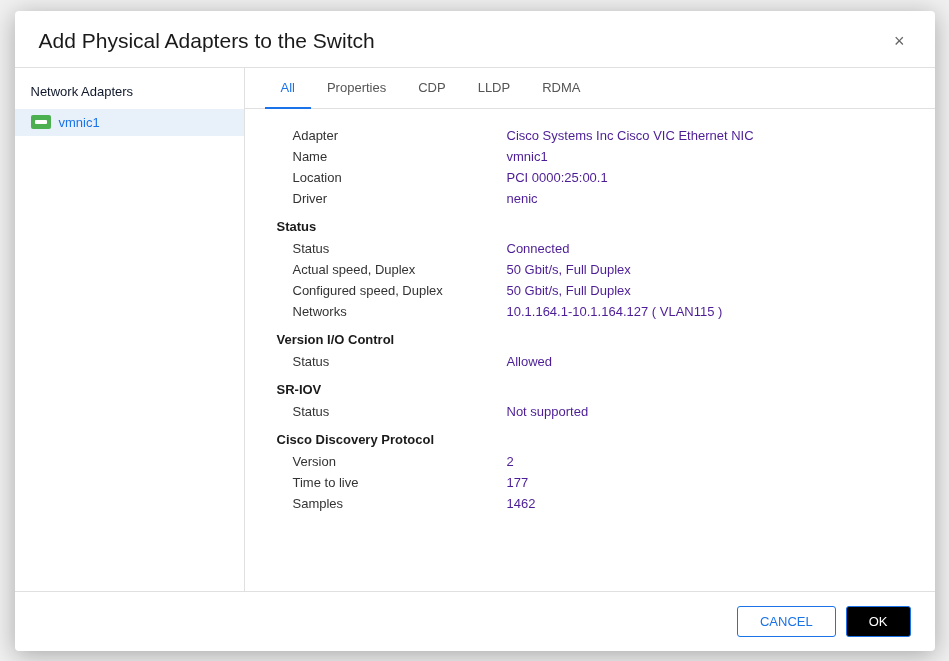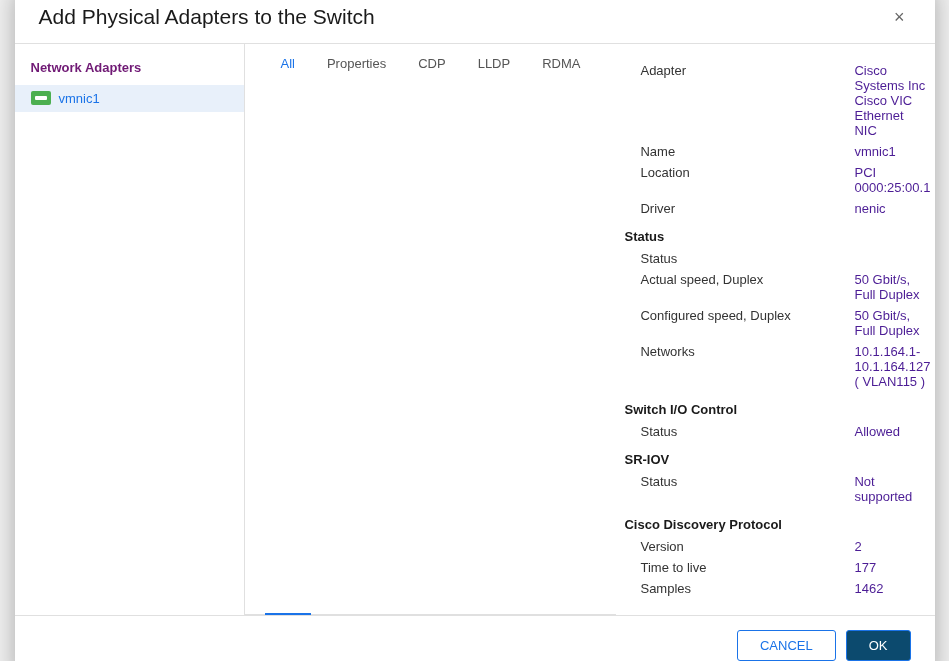--- a/index.html
+++ b/index.html
@@ -51,22 +51,22 @@
       overflow: hidden;
     }
     .sidebar {
       width: 230px;
       border-right: 1px solid #e0e0e0;
       padding: 16px 0;
       flex-shrink: 0;
     }
     .sidebar-title {
       font-size: 13px;
-      font-weight: 700;
-      color: #701a75;
+      font-weight: 400;
+      color: #0f172a;
       padding: 0 16px 10px 16px;
     }
     .sidebar-item {
       display: flex;
       align-items: center;
       padding: 6px 16px;
       cursor: pointer;
       background: #e8f0fa;
     }
     .nic-icon {
@@ -89,21 +89,21 @@
       background: #fff;
       border-radius: 1px;
     }
     .sidebar-item-label {
       font-size: 13px;
       color: #1a73e8;
     }
     .main-content {
       flex: 1;
       display: flex;
-      flex-direction: row;
+      flex-direction: column;
       overflow: hidden;
     }
     .tabs {
       display: flex;
       border-bottom: 1px solid #e0e0e0;
       padding: 0 20px;
     }
     .tab {
       padding: 12px 16px;
       cursor: pointer;
@@ -113,21 +113,21 @@
       margin-bottom: -1px;
     }
     .tab.active {
       color: #1a73e8;
       border-bottom: 2px solid #1a73e8;
       font-weight: 500;
     }
     .tab-content {
       flex: 1;
       overflow-y: auto;
-      padding: 16px 8px;
+      padding: 16px 32px;
     }
     .info-table {
       width: 100%;
     }
     .info-row {
       display: flex;
       padding: 3px 0;
     }
     .info-label {
       width: 230px;
@@ -162,21 +162,21 @@
       background: #fff;
       color: #1a73e8;
       border-radius: 3px;
       font-size: 13px;
       cursor: pointer;
       font-weight: 500;
     }
     .btn-ok {
       padding: 7px 22px;
       border: 1px solid #1a73e8;
-      background: #0c4a6e;
+      background: #000000;
       color: #fff;
       border-radius: 3px;
       font-size: 13px;
       cursor: pointer;
       font-weight: 500;
     }
     
     .tab-content::-webkit-scrollbar { width: 8px; }
     .tab-content::-webkit-scrollbar-track { background: #f5f5f5; }
     .tab-content::-webkit-scrollbar-thumb { background: #ccc; border-radius: 4px; }
@@ -227,35 +227,36 @@
             <span class="info-value">PCI 0000:25:00.1</span>
           </div>
           <div class="info-row">
             <span class="info-label">Driver</span>
             <span class="info-value">nenic</span>
           </div>
 
           <div class="section-header">Status</div>
           <div class="info-row">
             <span class="info-label">Status</span>
+            <span class="info-value">Connected</span>
           </div>
           <div class="info-row">
             <span class="info-label">Actual speed, Duplex</span>
             <span class="info-value">50 Gbit/s, Full Duplex</span>
           </div>
           <div class="info-row">
             <span class="info-label">Configured speed, Duplex</span>
             <span class="info-value">50 Gbit/s, Full Duplex</span>
           </div>
           <div class="info-row">
             <span class="info-label">Networks</span>
             <span class="info-value">10.1.164.1-10.1.164.127 ( VLAN115 )</span>
           </div>
 
-          <div class="section-header">Switch I/O Control</div>
+          <div class="section-header">Version I/O Control</div>
           <div class="info-row">
             <span class="info-label">Status</span>
             <span class="info-value">Allowed</span>
           </div>
 
           <div class="section-header">SR-IOV</div>
           <div class="info-row">
             <span class="info-label">Status</span>
             <span class="info-value">Not supported</span>
           </div>

